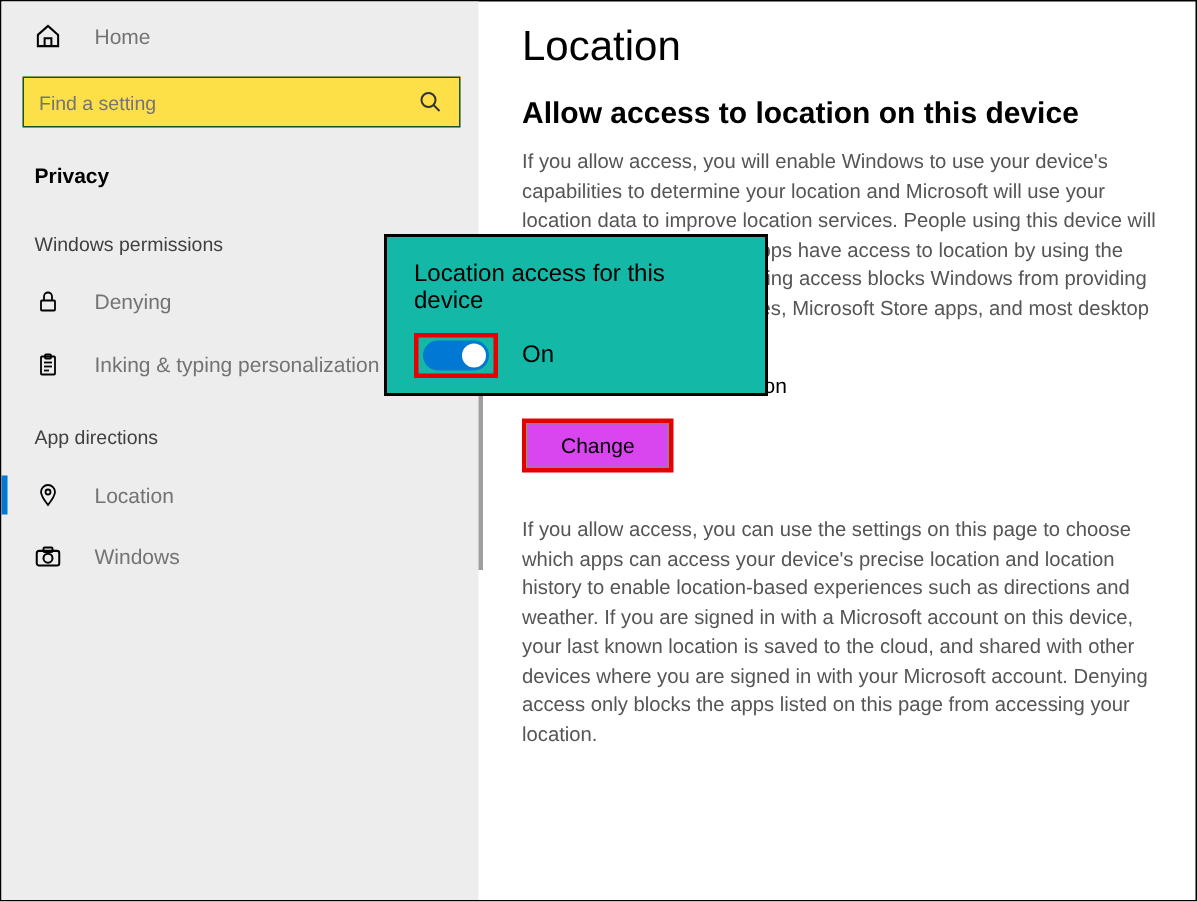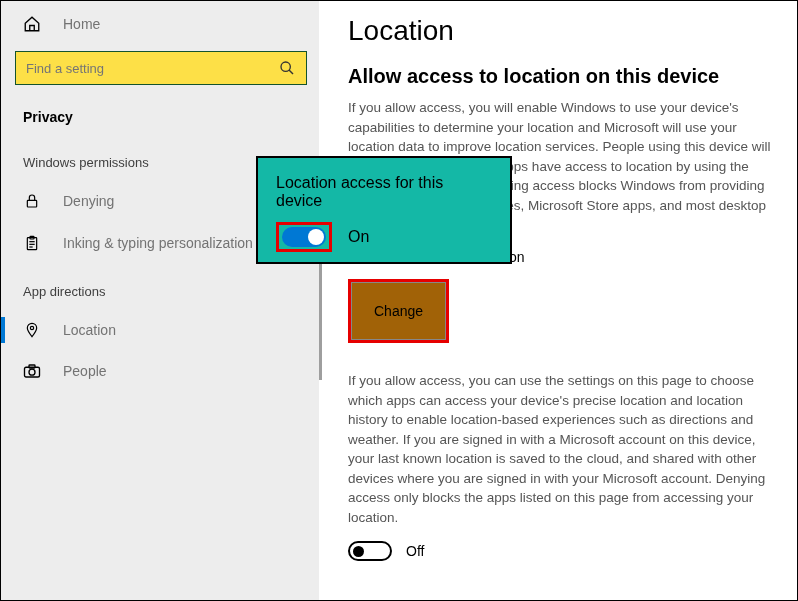--- a/index.html
+++ b/index.html
@@ -15,21 +15,21 @@
 .group-label { font-size: 13px; color: #404040; padding: 20px 20px 10px 22px; }
 .nav-item { display: flex; align-items: center; gap: 22px; padding: 12px 36px 12px 22px; font-size: 14px; color: #737373; cursor: pointer; position: relative; }
 .nav-item.selected::before { content: ""; position: absolute; left: 0; top: 8px; bottom: 8px; width: 4px; background: #0078d4; }
 .nav-item .icon { width: 18px; display: flex; justify-content: center; }
 .main { position: absolute; left: 342px; top: 1px; right: 1px; height: 599px; padding: 14px 22px 0 6px; color: #000; }
 .scroll-indicator { position: absolute; left: 319px; top: 260px; width: 3px; height: 120px; background: #9e9e9e; }
 .h1 { font-size: 28px; font-weight: 400; margin-bottom: 18px; }
 .h2 { font-size: 20px; font-weight: 700; margin-bottom: 10px; }
 .para { font-size: 13.5px; color: #555; line-height: 1.45; margin-bottom: 14px; }
 .status-line { font-size: 14px; margin: 14px 0; }
-.change-btn { display: inline-block; background: #a16207; border: 1px solid #888; padding: 20px 22px; font-size: 14px; cursor: pointer; }
+.change-btn { display: inline-block; background: #d946ef; border: 1px solid #888; padding: 6px 22px; font-size: 14px; cursor: pointer; }
 .change-highlight { display: inline-block; border: 3px solid #e60000; padding: 0; margin-bottom: 28px; }
 .toggle-row { display: flex; align-items: center; gap: 14px; margin-top: 8px; font-size: 14px; }
 .toggle-off { width: 44px; height: 20px; border: 2px solid #000; border-radius: 20px; position: relative; background: #fff; }
 .toggle-off::after { content: ""; position: absolute; left: 3px; top: 2.5px; width: 11px; height: 11px; background: #000; border-radius: 50%; }
 
 .popup { position: absolute; left: 256px; top: 156px; width: 256px; height: 108px; background: #14b8a6; border: 2px solid #000; padding: 16px 18px; }
 .popup-title { font-size: 16px; margin-bottom: 12px; }
 .popup-row { display: flex; align-items: center; gap: 16px; }
 .toggle-on-wrap { border: 3px solid #e60000; padding: 2px 3px; display: inline-flex; }
 .toggle-on { width: 44px; height: 20px; background: #0078d4; border-radius: 20px; position: relative; }
@@ -103,40 +103,36 @@
   </div>
 
   <div class="nav-item">
     <span class="icon">
       <svg width="18" height="16" viewBox="0 0 24 20" fill="none" stroke="#000" stroke-width="1.8">
           <rect x="2" y="5" width="20" height="13" rx="2"></rect>
           <circle cx="12" cy="11.5" r="4"></circle>
           <rect x="8" y="2" width="8" height="4" rx="1"></rect>
         </svg>
     </span>
-    <span>People</span>
+    <span>Windows</span>
   </div>
 </div>
 
 <div class="scroll-indicator"></div>
 
 <div class="main">
   <div class="h1">Location</div>
   <div class="h2">Allow access to location on this device</div>
   <div class="para">If you allow access, you will enable Windows to use your device's capabilities to determine your location and Microsoft will use your location data to improve location services. People using this device will be able to choose if their apps have access to location by using the settings on this page. Denying access blocks Windows from providing location to Windows features, Microsoft Store apps, and most desktop apps.</div>
   <div class="status-line">Location for this device is on</div>
   <span class="change-highlight">
     <button class="change-btn">Change</button>
   </span>
 
   <div class="para">If you allow access, you can use the settings on this page to choose which apps can access your device's precise location and location history to enable location-based experiences such as directions and weather. If you are signed in with a Microsoft account on this device, your last known location is saved to the cloud, and shared with other devices where you are signed in with your Microsoft account. Denying access only blocks the apps listed on this page from accessing your location.</div>
-  <div class="toggle-row">
-    <div class="toggle-off"></div>
-    <span>Off</span>
-  </div>
 </div>
 
 <div class="popup">
   <div class="popup-title">Location access for this device</div>
   <div class="popup-row">
     <span class="toggle-on-wrap">
       <div class="toggle-on"></div>
     </span>
     <span>On</span>
   </div>

